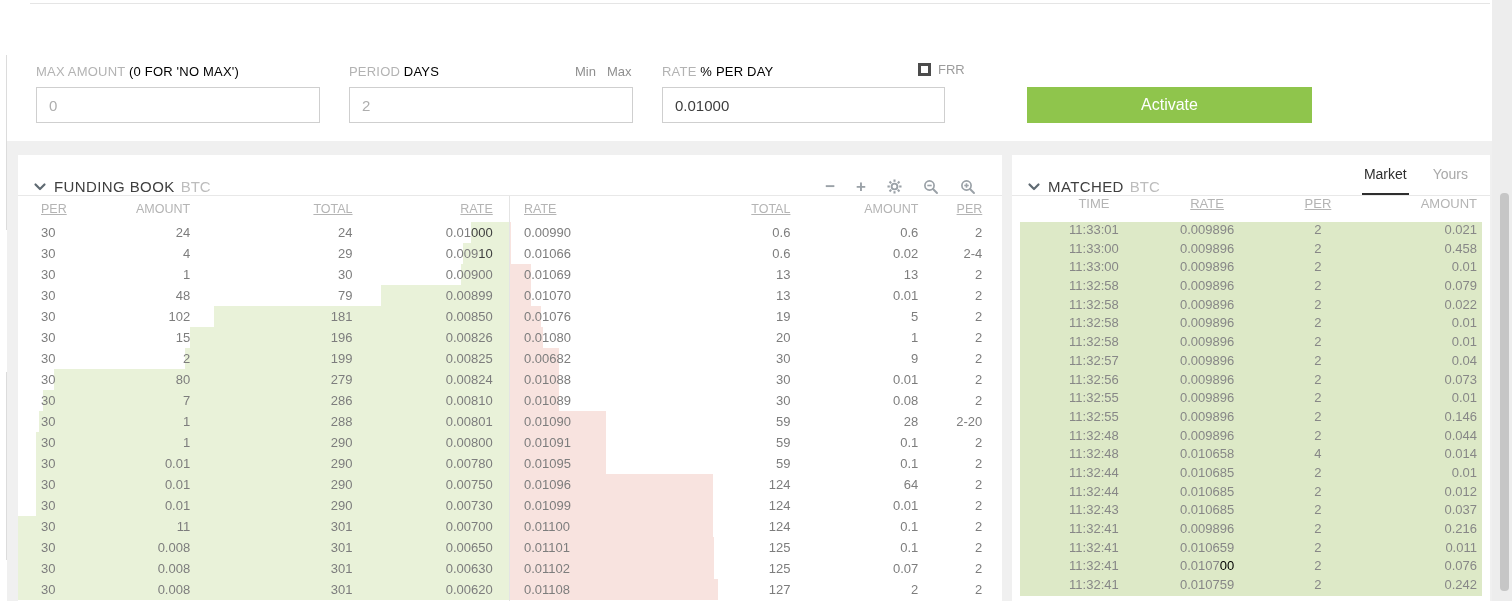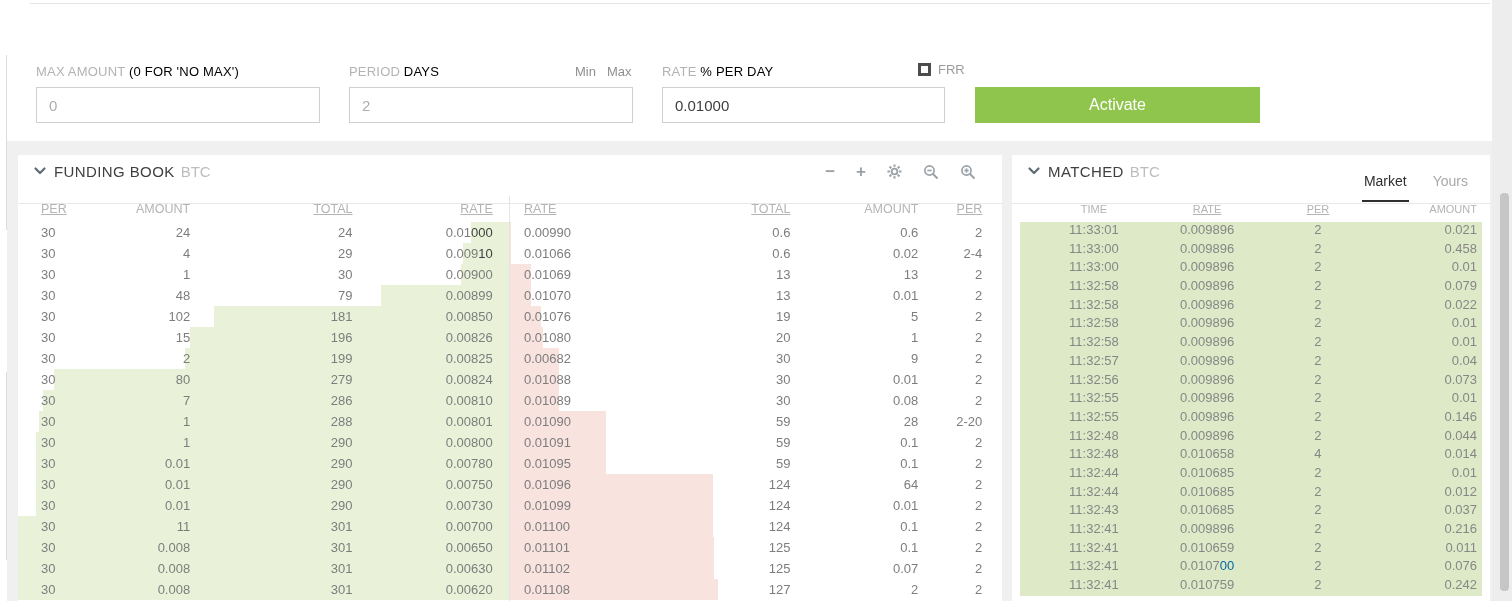--- a/index.html
+++ b/index.html
@@ -19,35 +19,35 @@
   .fld-label { top:64px; font-size:13px; color:#b3b3b3; letter-spacing:.2px; white-space:nowrap; }
   .fld-label .lite { color:#000000; }
   .minmax { top:64px; font-size:13px; color:#8f8f8f; cursor:pointer; }
   .inp { top:87px; height:36px; border:1px solid #cfcfcf; background:#fff;
          font-size:15px; padding:0 12px; font-family:"Liberation Sans",sans-serif; }
   .inp.ghost { color:#aeaeae; }
   .inp.dark  { color:#3d3d3d; }
   #frr-wrap { left:918px; top:62px; display:flex; align-items:center; gap:7px; cursor:pointer; }
   #frr-box { width:13px; height:13px; border:3px solid #4c4c4c; background:#fff; }
   #frr-label { font-size:13px; color:#9c9c9c; }
-  #activate-btn { left:975px; top:87px; width:285px; height:36px; background:#8fc54c;
+  #activate-btn { left:1027px; top:87px; width:285px; height:36px; background:#8fc54c;
                   border:none; color:#fff; font-size:16px; cursor:pointer;
                   font-family:"Liberation Sans",sans-serif; }
 
   
   #right-gutter { left:1492px; top:0; width:20px; height:601px; background:#ededed; }
   #scroll-thumb { left:1500px; top:193px; width:9px; height:398px; background:#c6c6c6; border-radius:4px; }
 
   
   .panel { background:#fff; top:155px; height:460px; }
   #book-panel { left:18px; width:984px; }
   #matched-panel { left:1012px; width:478px; }
 
-  .panel-head { position:absolute; left:0; top:8px; right:0; height:41px;
-                border-bottom:1px solid #e8e8e8; display:flex; align-items:flex-start; padding:0 14px; }
+  .panel-head { position:absolute; left:0; top:0; right:0; height:41px;
+                border-bottom:1px solid #e8e8e8; display:flex; align-items:flex-end; padding:0 14px; }
   .chev { width:16px; height:16px; margin-right:6px; cursor:pointer; flex:none; }
   .ttl { font-size:15px; color:#3f3f3f; letter-spacing:.4px; white-space:nowrap; }
   .cur { font-size:15px; color:#bdbdbd; margin-left:6px; }
 
   .tools { margin-left:auto; display:flex; align-items:center; gap:21px; padding-right:12px; }
   .tool { color:#9aa1a7; font-size:17px; font-weight:bold; cursor:pointer; line-height:1;
           display:flex; align-items:center; }
 
   .tabs { margin-left:auto; display:flex; gap:22px; padding-right:6px; }
   .tab { font-size:14px; color:#a9a9a9; cursor:pointer; padding:10px 2px 11px; }
@@ -71,28 +71,28 @@
   .bid-side .c2 { width:23%; text-align:right; }
   .bid-side .c3 { width:33%; text-align:right; }
   .bid-side .c4 { width:28.5%; text-align:right; }
   
   .ask-side .c1 { width:26%; padding-left:14px; text-align:left; }
   .ask-side .c2 { width:31%; text-align:right; }
   .ask-side .c3 { width:26%; text-align:right; }
   .ask-side .c4 { width:13%; text-align:right; }
 
   .rate-hl { color:#404040; }
-  .rate-dim { color:#0369a1; }
+  .rate-dim { color:#000000; }
 
   
   #matched-cols { position:absolute; left:8px; right:8px; top:41px; height:26px; }
   #matched-body { position:absolute; left:8px; right:8px; top:67px; bottom:0; overflow:hidden; }
   .mrow { display:flex; height:18.7px; align-items:flex-start; font-size:13px; color:#878787;
           background:#dde9c7; cursor:pointer; }
-  .mhead { display:flex; height:26px; align-items:center; font-size:11px; color:#b4b4b4; }
+  .mhead { display:flex; height:26px; align-items:flex-start; font-size:13px; color:#b4b4b4; }
   .m1 { width:32%; text-align:center; }
   .m2 { width:17%; text-align:center; }
   .m3 { width:31%; text-align:center; }
   .m4 { width:20%; text-align:right; padding-right:5px; }
 
   svg { display:block; }
 </style>
 </head>
 <body>
 

